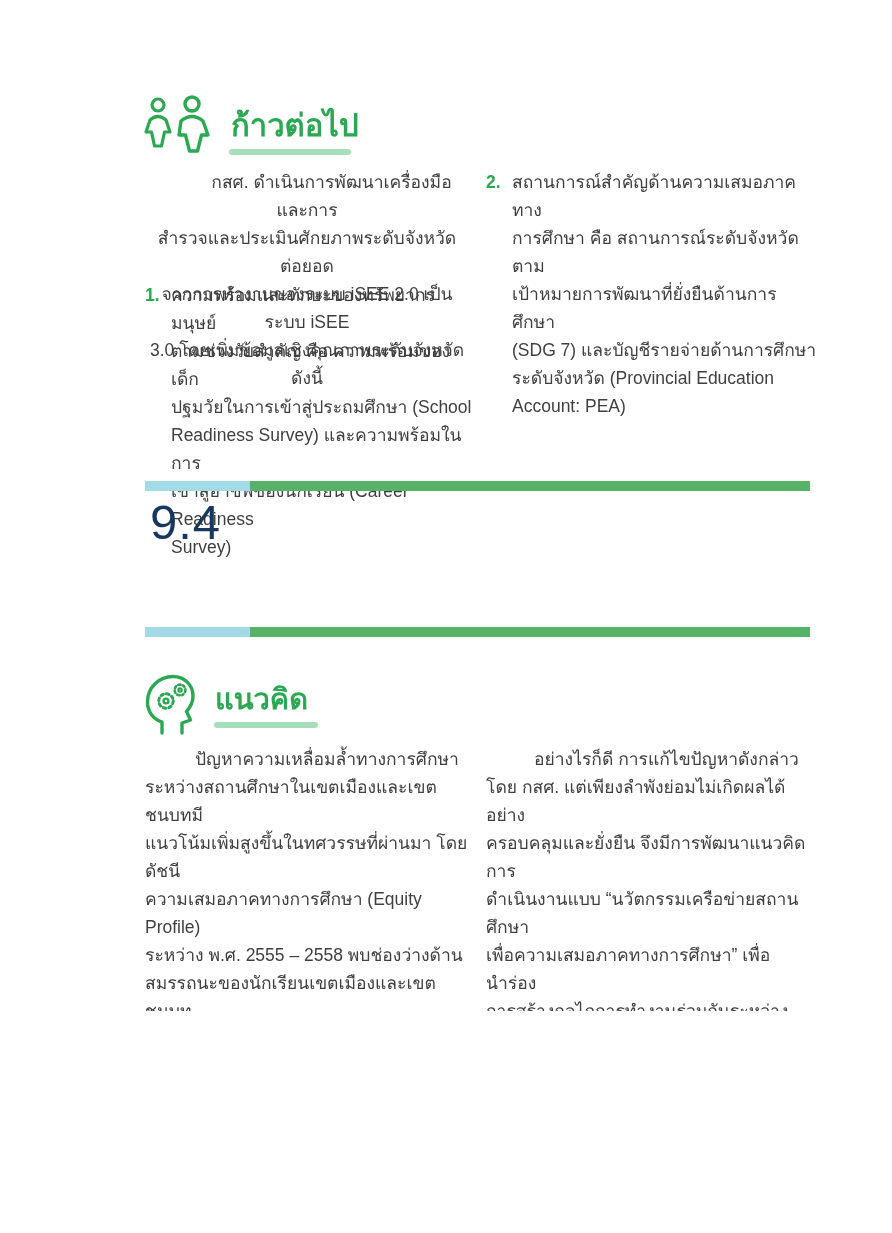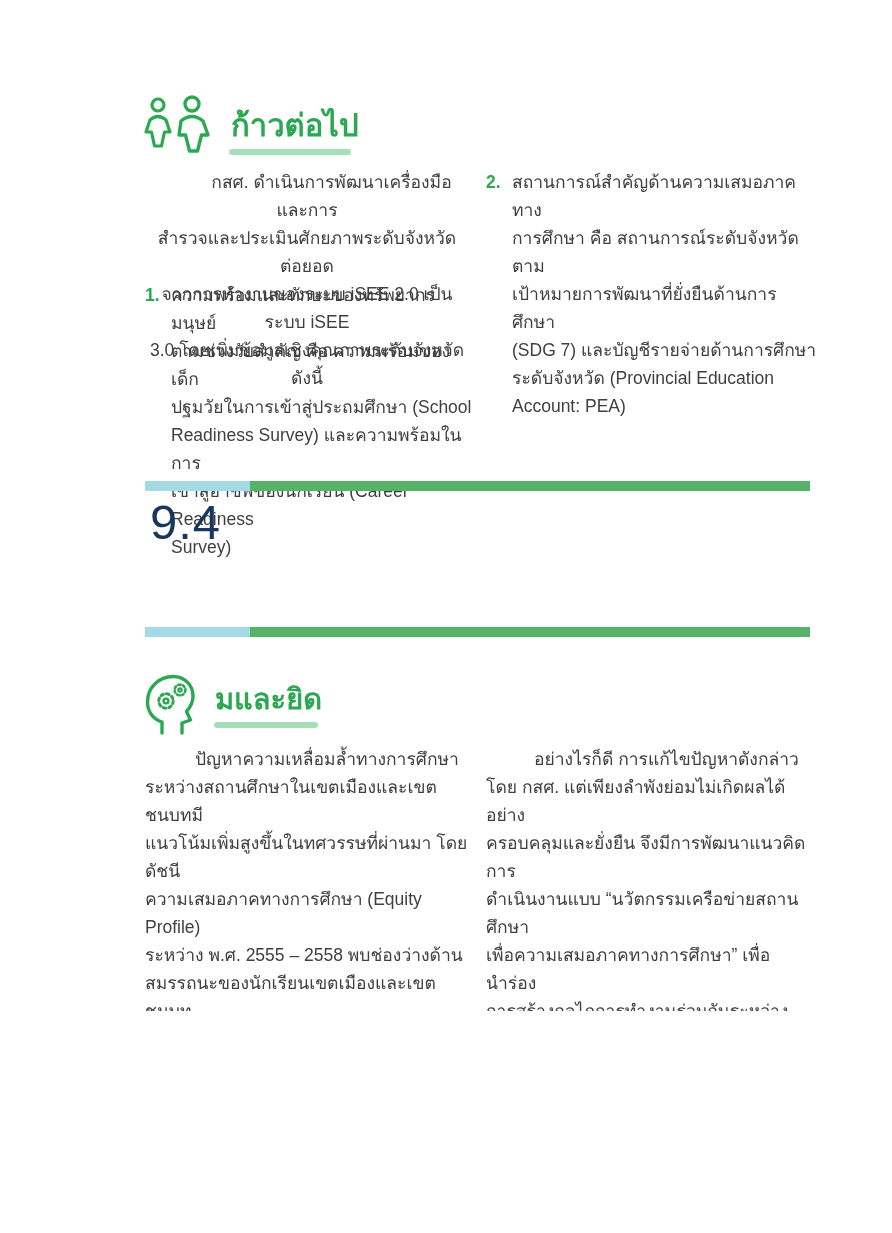--- a/index.html
+++ b/index.html
@@ -135,21 +135,21 @@
     <div class="bar-green"></div>
   </div>
 
   <svg class="abs icon-brain" width="66" height="78" viewBox="0 0 66 78">
     <path class="stroke" stroke-width="3.4" d="M24 74 V63 C14.5 60 9.5 52 9.5 43 9.5 28.5 21 17.5 35 17.5 c11.5 0 20 8.5 20 19.5 0 6.5 -2.5 11 -6.5 15.5 l4 8.5 -8.5 3 V74"></path>
     <circle class="stroke" cx="28" cy="42" r="7.2" stroke-width="3" stroke-dasharray="2.6 3.1"></circle>
     <circle class="stroke" cx="28" cy="42" r="2.4" stroke-width="2.4"></circle>
     <circle class="stroke" cx="42" cy="31" r="5.4" stroke-width="2.6" stroke-dasharray="2.1 2.5"></circle>
     <circle class="stroke" cx="42" cy="31" r="1.7" stroke-width="2.2"></circle>
   </svg>
-  <div class="abs cp-heading">มและยิด</div>
+  <div class="abs cp-heading">แนวคิด</div>
   <div class="abs cp-underline"></div>
 
   <div class="abs body-text col-left cp-left pre">ปัญหาความเหลื่อมล้ำทางการศึกษา
 ระหว่างสถานศึกษาในเขตเมืองและเขตชนบทมี
 แนวโน้มเพิ่มสูงขึ้นในทศวรรษที่ผ่านมา โดยดัชนี
 ความเสมอภาคทางการศึกษา (Equity Profile)
 ระหว่าง พ.ศ. 2555 – 2558 พบช่องว่างด้าน
 สมรรถนะของนักเรียนเขตเมืองและเขตชนบท
 เพิ่มขึ้นจาก 1.1 ปี เป็น 1.8 ปี และช่องว่างระหว่าง
 นักเรียนจากครอบครัวยากจนที่สุด กับนักเรียน

